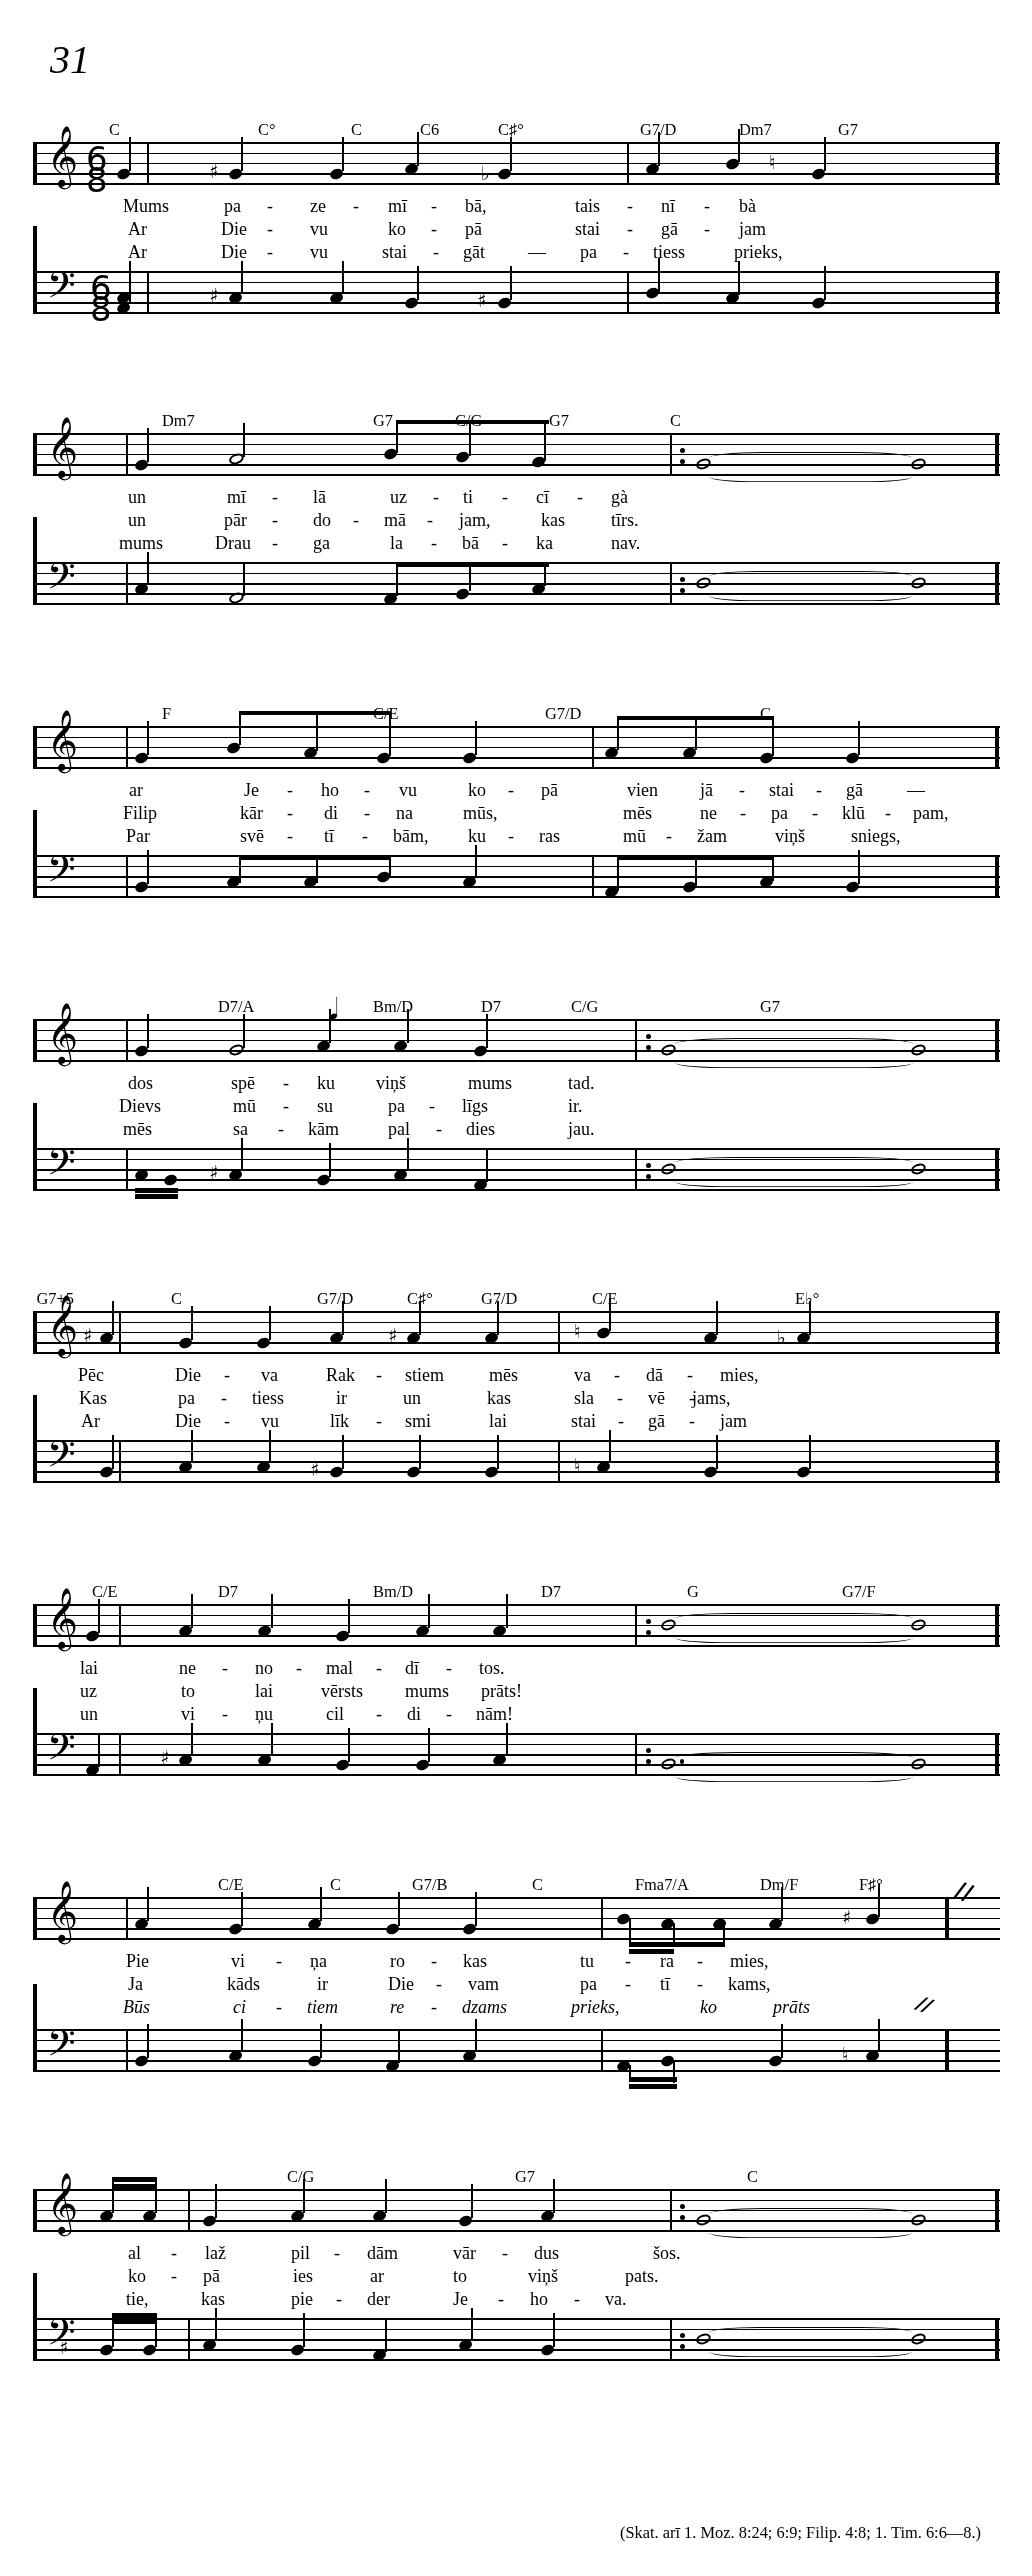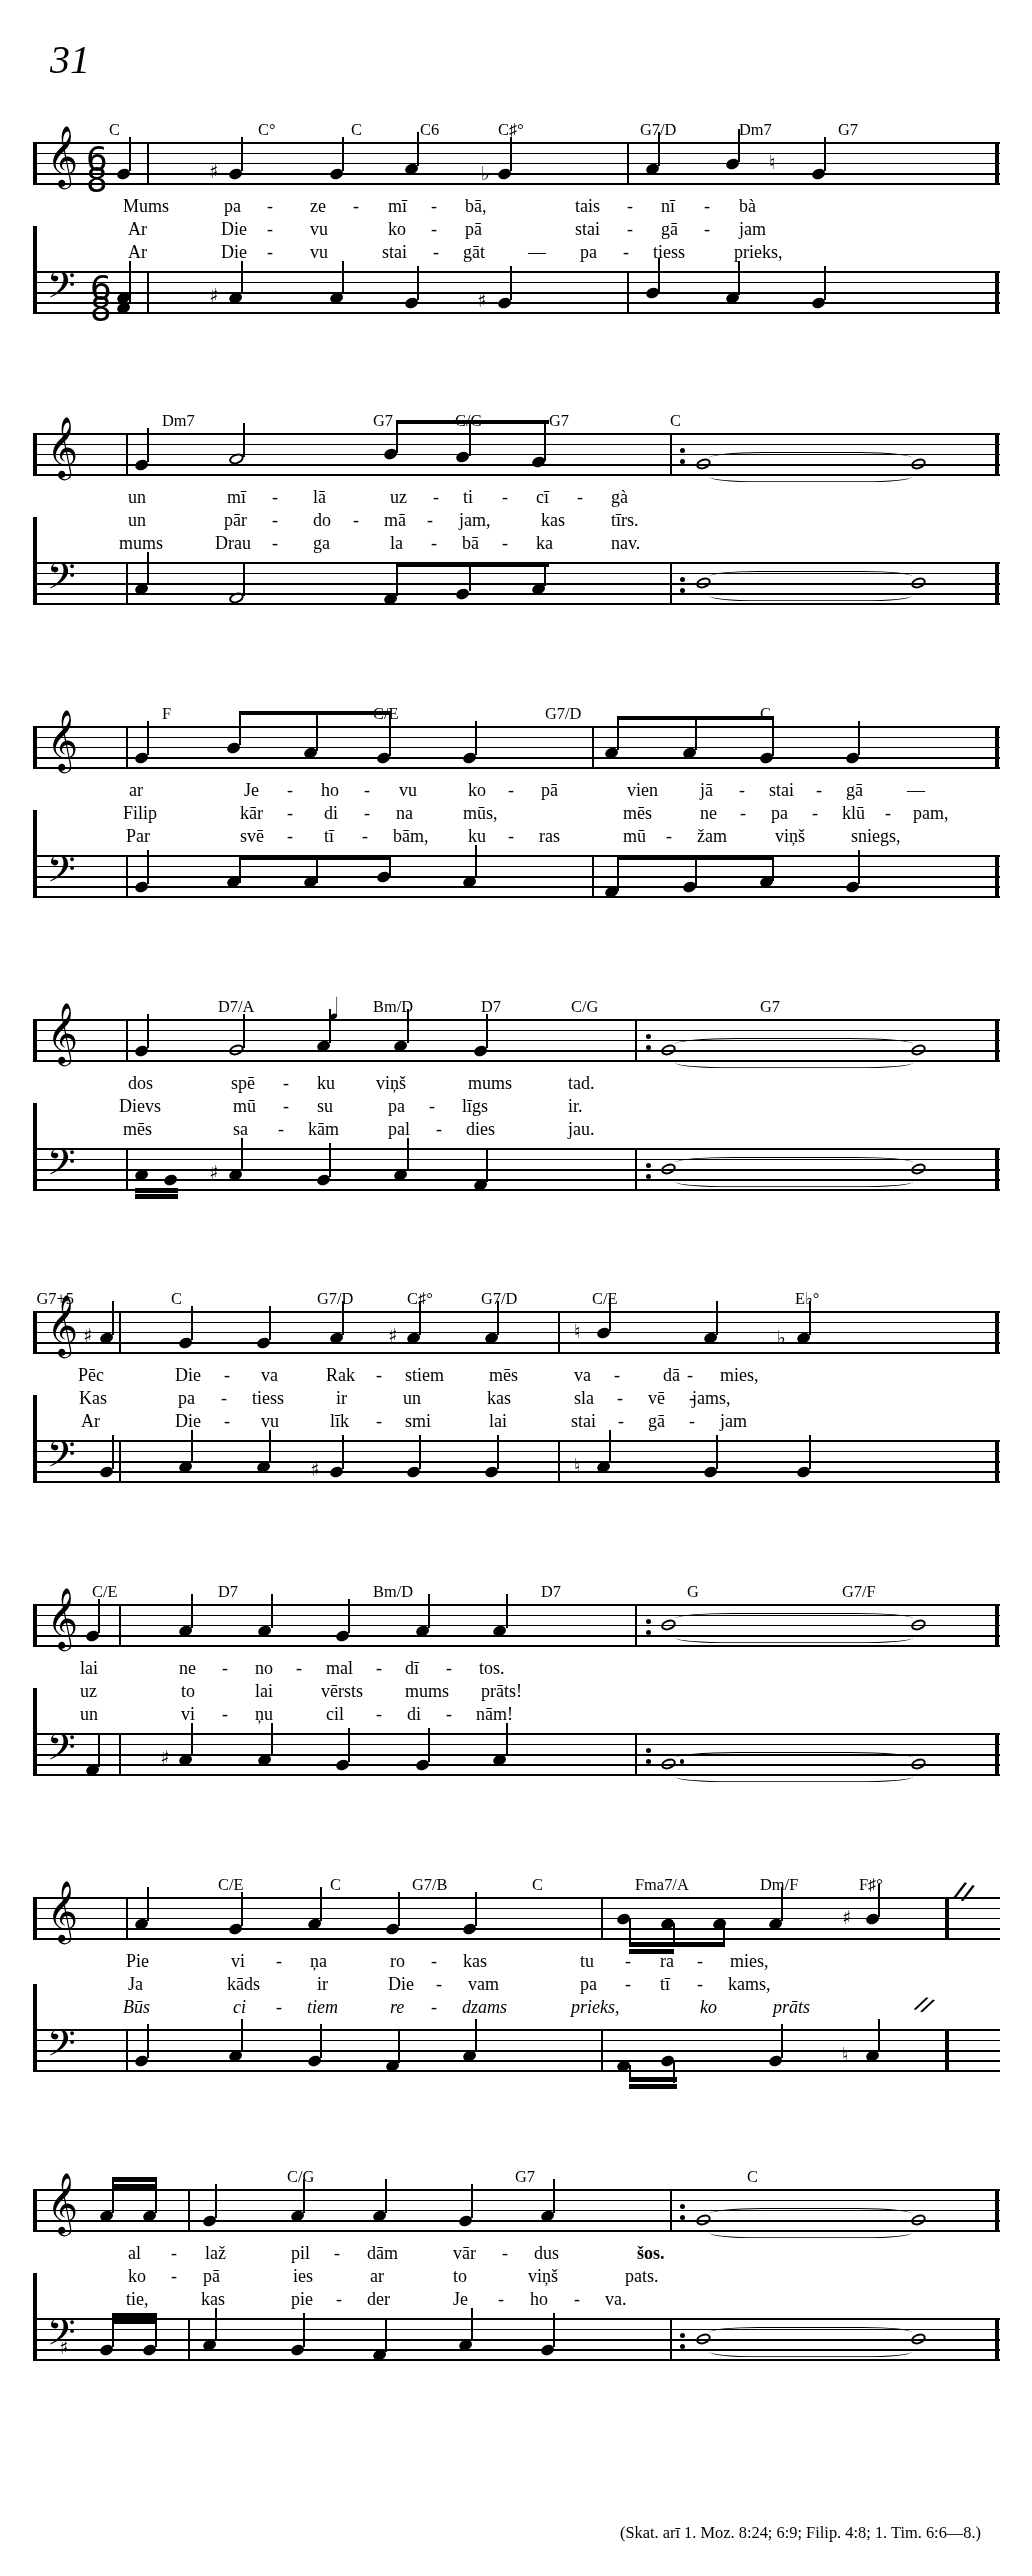--- a/index.html
+++ b/index.html
@@ -800,21 +800,21 @@
         <span class="syl" style="left:45px;">Pēc</span>
         <span class="syl" style="left:142px;">Die</span>
         <span class="syl" style="left:191px;">-</span>
         <span class="syl" style="left:228px;">va</span>
         <span class="syl" style="left:293px;">Rak</span>
         <span class="syl" style="left:343px;">-</span>
         <span class="syl" style="left:372px;">stiem</span>
         <span class="syl" style="left:456px;">mēs</span>
         <span class="syl" style="left:541px;">va</span>
         <span class="syl" style="left:581px;">-</span>
-        <span class="syl" style="left:630px;">dā</span>
+        <span class="syl" style="left:613px;">dā</span>
         <span class="syl" style="left:654px;">-</span>
         <span class="syl" style="left:687px;">mies,</span>
       </div>
       <div class="lyric-line">
         <span class="syl" style="left:46px;">Kas</span>
         <span class="syl" style="left:145px;">pa</span>
         <span class="syl" style="left:188px;">-</span>
         <span class="syl" style="left:219px;">tiess</span>
         <span class="syl" style="left:303px;">ir</span>
         <span class="syl" style="left:370px;">un</span>
@@ -1188,21 +1188,21 @@
       <div class="lyric-line">
         <span class="syl" style="left:95px;">al</span>
         <span class="syl" style="left:138px;">-</span>
         <span class="syl" style="left:172px;">laž</span>
         <span class="syl" style="left:258px;">pil</span>
         <span class="syl" style="left:301px;">-</span>
         <span class="syl" style="left:334px;">dām</span>
         <span class="syl" style="left:420px;">vār</span>
         <span class="syl" style="left:469px;">-</span>
         <span class="syl" style="left:501px;">dus</span>
-        <span class="syl" style="left:604px;font-weight:bold;">šos.</span>
+        <span class="syl" style="left:620px;">šos.</span>
       </div>
       <div class="lyric-line">
         <span class="syl" style="left:95px;">ko</span>
         <span class="syl" style="left:138px;">-</span>
         <span class="syl" style="left:170px;">pā</span>
         <span class="syl" style="left:260px;">ies</span>
         <span class="syl" style="left:337px;">ar</span>
         <span class="syl" style="left:420px;">to</span>
         <span class="syl" style="left:495px;">viņš</span>
         <span class="syl" style="left:592px;">pats.</span>

